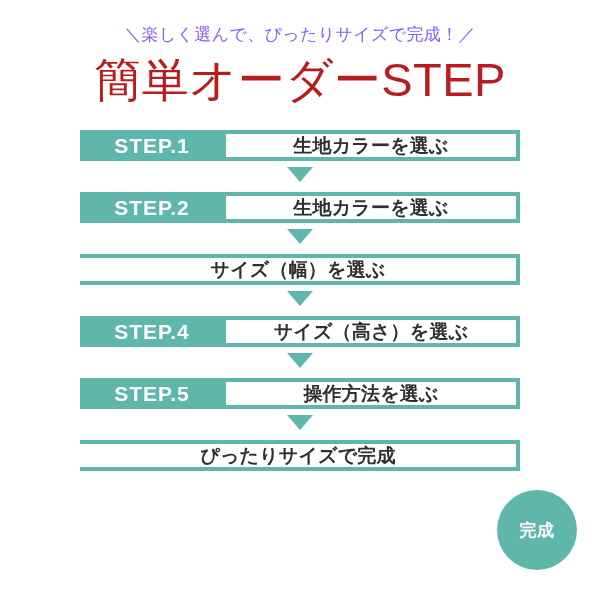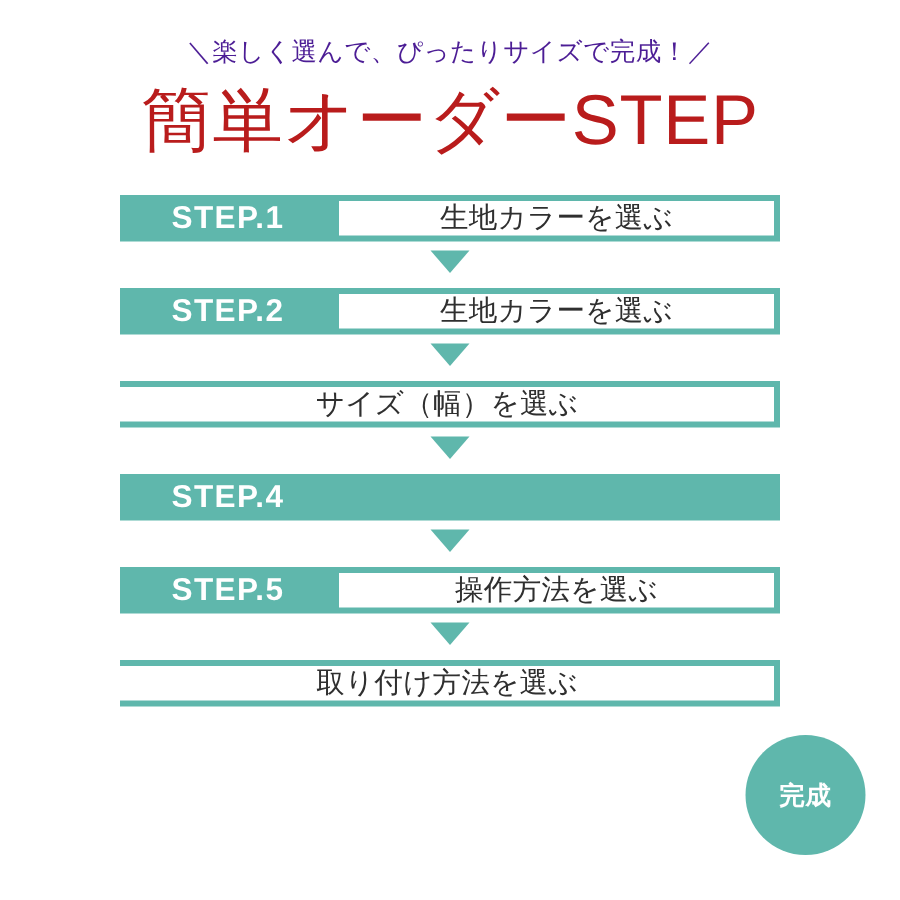--- a/index.html
+++ b/index.html
@@ -30,21 +30,21 @@
     width: 600px;
     text-align: center;
   }
 
   .subtitle {
     margin: 0;
     padding-top: 26px;
     font-size: 17px;
     line-height: 1.1;
     letter-spacing: 0.02em;
-    color: #4c1d95;
+    color: #8b5cf6;
     font-weight: 500;
     white-space: nowrap;
   }
 
   .title {
     margin: 0;
     padding-top: 9px;
     font-size: 47px;
     line-height: 1.12;
     letter-spacing: 0.01em;
@@ -91,21 +91,21 @@
     background: #ffffff;
     display: flex;
     align-items: center;
     justify-content: center;
     box-sizing: border-box;
   }
 
   .step-text {
     color: #2f2f2f;
     font-size: 19px;
-    font-weight: normal;
+    font-weight: bold;
     letter-spacing: 0.01em;
     line-height: 1;
     white-space: nowrap;
   }
 
   
   .connector {
     position: relative;
     width: 440px;
     height: 31px;
@@ -186,40 +186,43 @@
         <span class="step-text">サイズ（幅）を選ぶ</span>
       </div>
     </div>
 
     <div class="connector">
       <span class="arrow-down"></span>
     </div>
 
     <div class="step-row">
       <div class="step-label">STEP.4</div>
+      <div class="step-body">
+        <span class="step-text">サイズ（高さ）を選ぶ</span>
+      </div>
     </div>
 
     <div class="connector">
       <span class="arrow-down"></span>
     </div>
 
     <div class="step-row">
       <div class="step-label">STEP.5</div>
       <div class="step-body">
         <span class="step-text">操作方法を選ぶ</span>
       </div>
     </div>
 
     <div class="connector">
       <span class="arrow-down"></span>
     </div>
 
     <div class="step-row">
       <div class="step-body">
-        <span class="step-text">取り付け方法を選ぶ</span>
+        <span class="step-text">ぴったりサイズで完成</span>
       </div>
     </div>
 
   </div>
 
   <div class="badge">
     <span class="badge-text">完成</span>
   </div>
 
 </div>

